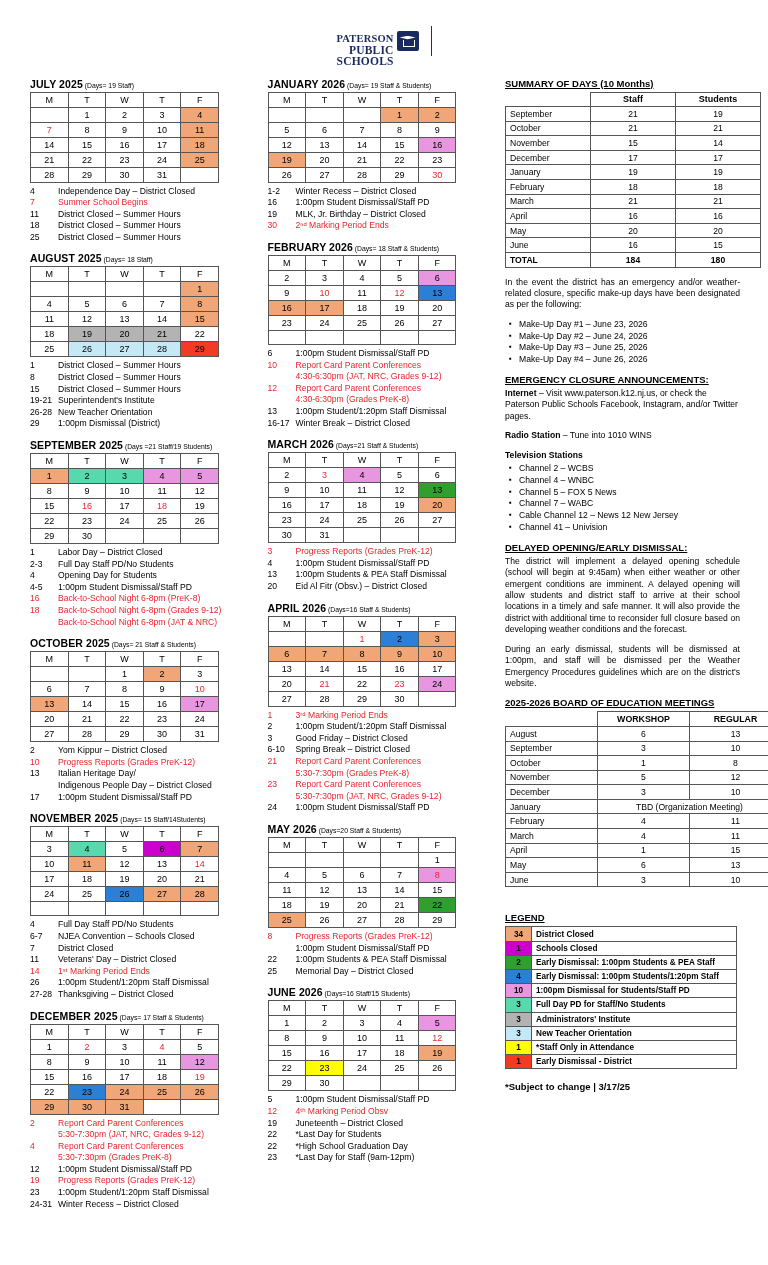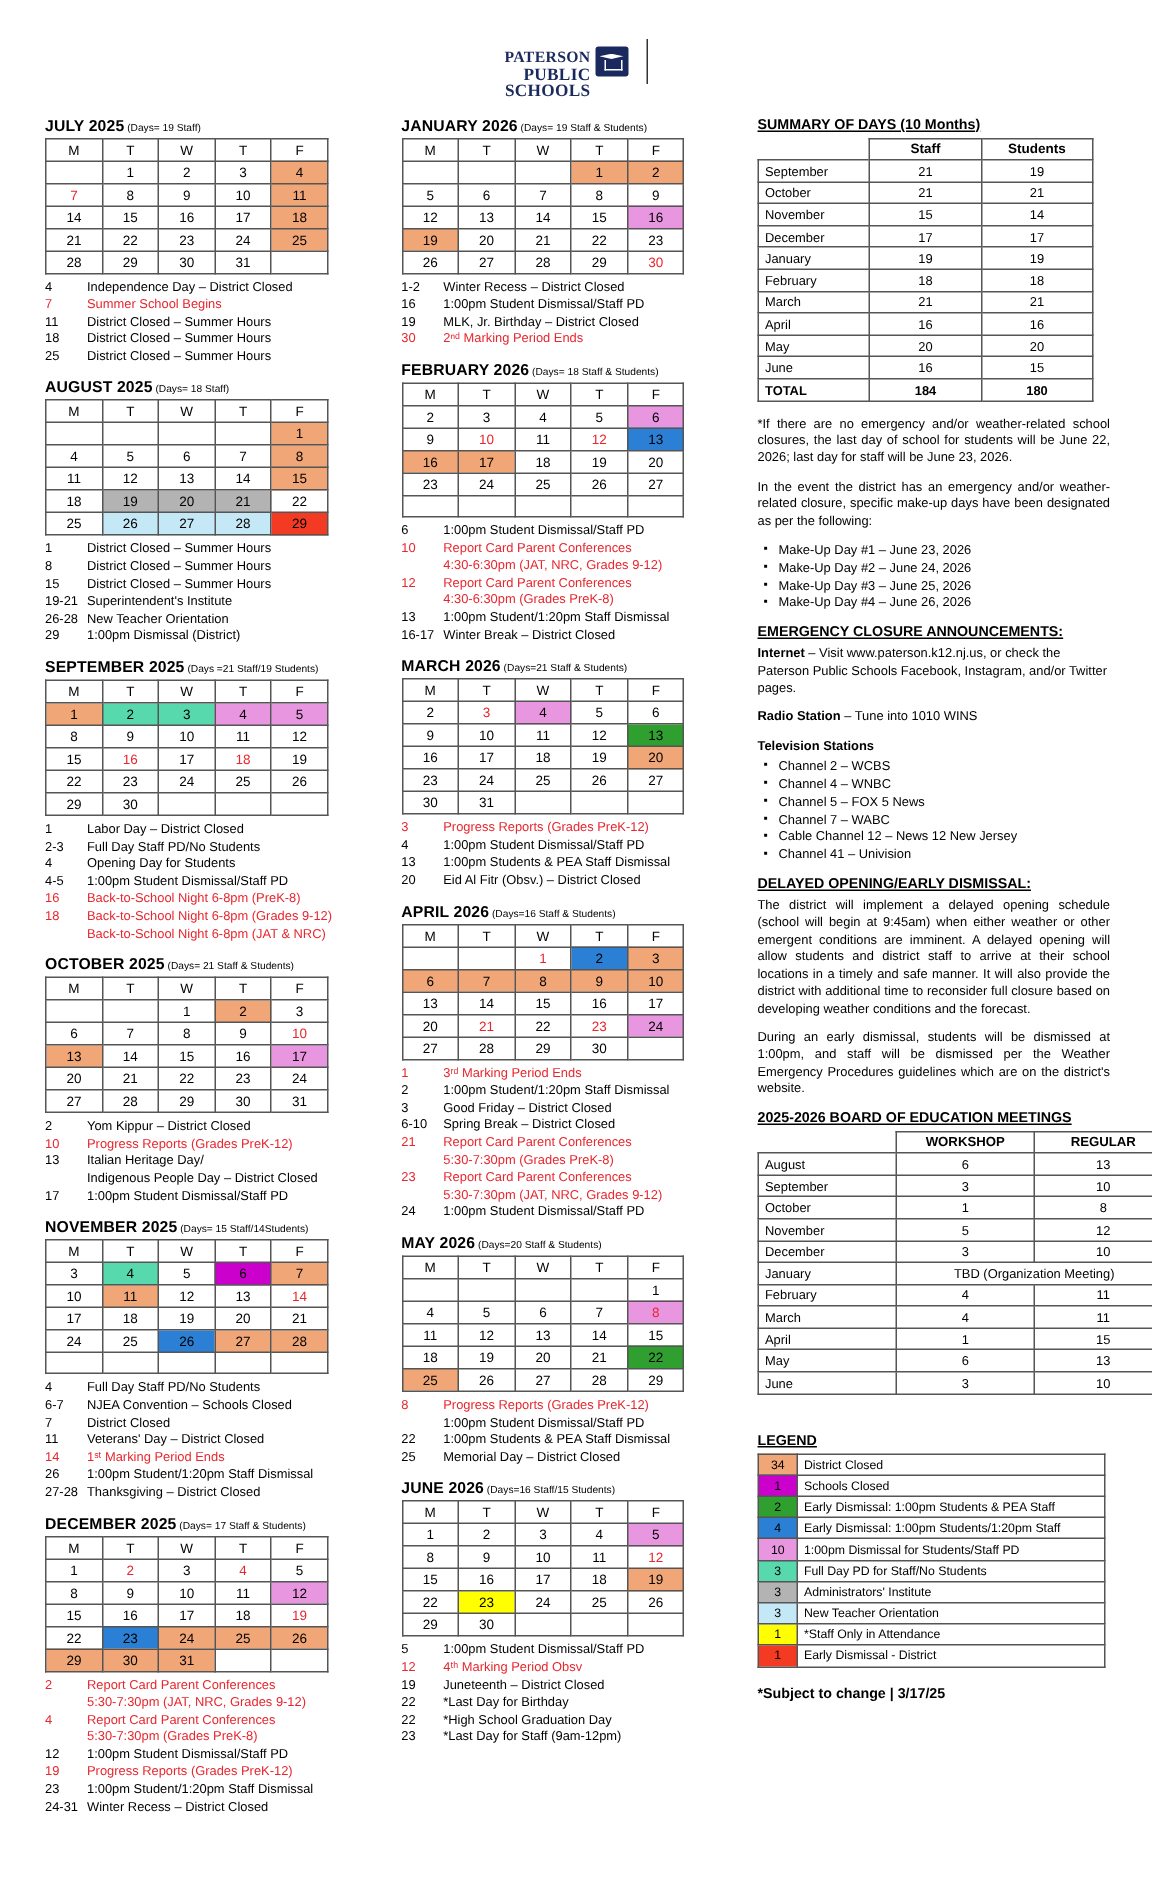--- a/index.html
+++ b/index.html
@@ -73,37 +73,37 @@
   
   .sec-title { font-weight:bold; font-size:9.5px; margin:0 0 3px 0; }
   .sec-title.u { text-decoration:underline; }
   .para { font-size:8.6px; line-height:11.4px; text-align:justify; margin:0 0 8px 0; }
   .para.nj { text-align:left; }
   ul.bul { margin:0 0 8px 0; padding-left:14px; list-style:none; }
   ul.bul li { font-size:8.6px; line-height:11.8px; position:relative; }
   ul.bul li:before { content:"\25AA"; position:absolute; left:-10px; top:-1px; font-size:8px; }
   .b { font-weight:bold; }
 
-  table.summary { border-collapse:collapse; width:224px; table-layout:fixed; margin-bottom:9px; }
+  table.summary { border-collapse:collapse; width:256px; table-layout:fixed; margin-bottom:9px; }
   table.summary td, table.summary th { border:1px solid #555; font-size:8.6px; height:14.6px; padding:0 4px; font-weight:normal; }
   table.summary .mon { text-align:left; width:90px; }
   table.summary .num { text-align:center; }
   table.summary thead th { text-align:center; font-weight:bold; font-size:9px; }
   table.summary thead th.blank { border:none; }
   table.summary tr.total td { font-weight:bold; }
 
   table.boe { border-collapse:collapse; width:277px; table-layout:fixed; margin-bottom:18px;border-radius:17px; }
   table.boe td, table.boe th { border:1px solid #555; font-size:8.6px; height:14.6px; padding:0 4px; font-weight:normal; }
   table.boe .mon { text-align:left; width:90px; }
   table.boe .num { text-align:center; }
   table.boe thead th { text-align:center; font-weight:bold; font-size:8.8px; }
   table.boe thead th.blank { border:none; }
 
   table.legend { border-collapse:collapse; width:232px; table-layout:fixed; }
-  table.legend td { border:1px solid #555; font-size:8.2px; height:14.2px; padding:0 4px; }
+  table.legend td { border:1px solid #555; font-size:8.2px; height:14.2px; padding:0 4px;font-weight:bold; }
   table.legend td.sw { width:26px; text-align:center; font-size:8.2px; padding:0; }
   .footnote { text-align:left; font-weight:bold; font-size:9.5px; margin-top:12px; padding-right:2px; }
   .spacer-s { height:7px; }
 </style>
 </head>
 <body>
 
 <div class="page">
 
   <div class="header">
@@ -1027,21 +1027,21 @@
             <div class="note red">
               <div class="d">12</div>
               <div class="t">4ᵗʰ Marking Period Obsv</div>
             </div>
             <div class="note">
               <div class="d">19</div>
               <div class="t">Juneteenth – District Closed</div>
             </div>
             <div class="note">
               <div class="d">22</div>
-              <div class="t">*Last Day for Birthday</div>
+              <div class="t">*Last Day for Students</div>
             </div>
             <div class="note">
               <div class="d">22</div>
               <div class="t">*High School Graduation Day</div>
             </div>
             <div class="note">
               <div class="d">23</div>
               <div class="t">*Last Day for Staff (9am-12pm)</div>
             </div>
           </div>
@@ -1111,21 +1111,20 @@
               <td class="num">15</td>
             </tr>
             <tr class="total">
               <td class="mon">TOTAL</td>
               <td class="num">184</td>
               <td class="num">180</td>
             </tr>
           </tbody>
       </table>
 
-      <div class="para">*If there are no emergency and/or weather-related school closures, the last day of school for students will be June 22, 2026; last day for staff will be June 23, 2026.</div>
       <div class="para">In the event the district has an emergency and/or weather-related closure, specific make-up days have been designated as per the following:</div>
       <ul class="bul" id="makeup-list">
           <li>Make-Up Day #1 – June 23, 2026</li>
           <li>Make-Up Day #2 – June 24, 2026</li>
           <li>Make-Up Day #3 – June 25, 2026</li>
           <li>Make-Up Day #4 – June 26, 2026</li>
         </ul>
 
       <div class="sec-title u">EMERGENCY CLOSURE ANNOUNCEMENTS:</div>
       <div class="para nj"><span class="b">Internet</span><span> – Visit www.paterson.k12.nj.us, or check the Paterson Public Schools Facebook, Instagram, and/or Twitter pages.</span></div>

